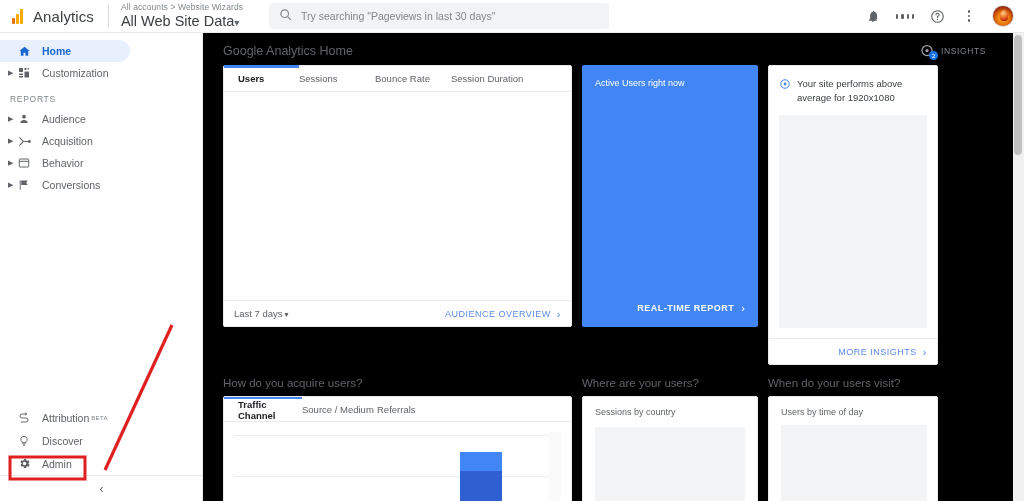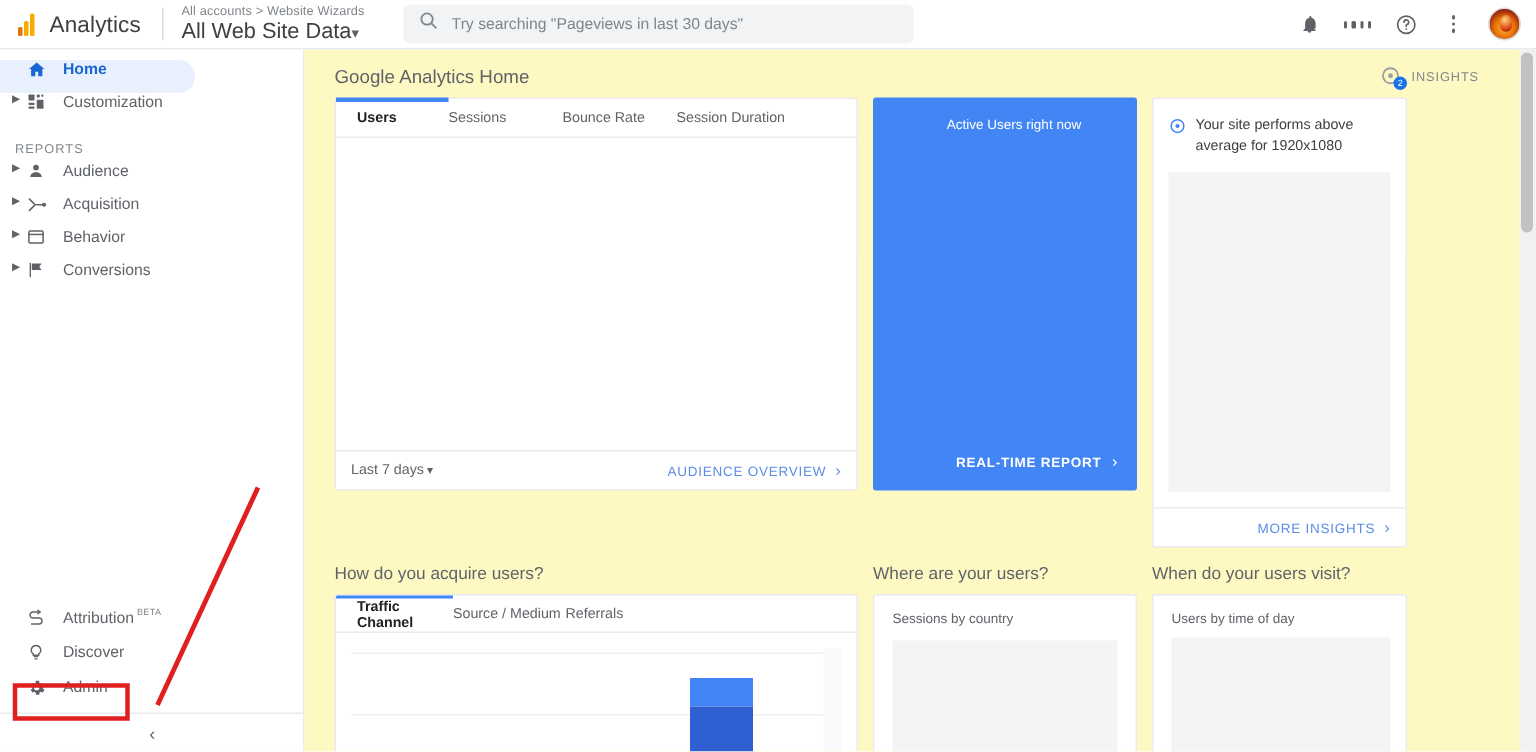--- a/index.html
+++ b/index.html
@@ -58,21 +58,21 @@
   .dots-v span { width: 2.5px; height: 2.5px; border-radius: 50%; background: #5f6368; }
   .grid9 { display: grid; grid-template-columns: repeat(2, 5px); grid-template-rows: repeat(2,5px); gap: 3px; }
   .grid9 span { width: 5px; height: 5px; background: #5f6368; border-radius: 1px; }
 
   
   .sidebar {
     position: absolute; top: 33px; left: 0; width: 203px; height: 468px;
     background: #fff; border-right: 1px solid #e8eaed;
   }
   .nav-item {
-    display: flex; align-items: flex-start; height: 22px; padding-left: 8px;
+    display: flex; align-items: center; height: 22px; padding-left: 8px;
     font-size: 10.5px; color: #5f6368; cursor: pointer; position: relative;
   }
   .nav-item .arrow {
     width: 10px; font-size: 7px; color: #5f6368; flex: 0 0 10px; text-align: left;
   }
   .nav-item .nicon { width: 24px; display: flex; align-items: center; justify-content: flex-start; flex:0 0 24px; }
   .nav-item .nlabel { white-space: nowrap; }
   .nav-item.active {
     background: #e8f0fe; color: #1967d2; border-radius: 0 11px 11px 0;
     width: 130px; font-weight: bold;
@@ -90,21 +90,21 @@
   .side-bottom .nav-item .nicon { margin-left: 10px; }
   .collapse-row {
     height: 26px; border-top: 1px solid #e8eaed; display: flex;
     align-items: center; justify-content: center; cursor: pointer;
   }
   .collapse-row span { color: #5f6368; font-size: 12px; }
 
   
   .main {
     position: absolute; top: 33px; left: 203px; width: 813px; height: 468px;
-    background: #fef9c3; overflow: hidden;
+    background: #000000; overflow: hidden;
   }
   .scrollbar {
     position: absolute; top: 33px; right: 0; width: 11px; height: 468px; background: #f1f1f1;
   }
   .scrollbar .thumb { position: absolute; top: 2px; left: 1px; width: 8px; height: 120px; background: #c1c1c1; border-radius: 4px; }
 
   .main-head { display: flex; align-items: center; justify-content: space-between; padding: 10px 30px 7px 20px; }
   .main-title { font-size: 12.5px; color: #5f6368; }
   .insights-btn { display: flex; align-items: center; gap: 5px; cursor: pointer; }
   .insights-btn .ilabel { font-size: 8.5px; color: #80868b; letter-spacing: .6px; }
@@ -124,21 +124,21 @@
   }
   .daterange { font-size: 9.5px; color: #5f6368; cursor: pointer; }
   .daterange .caret { font-size: 8px; margin-left: 2px; }
   .foot-link { font-size: 9px; color: #5c8ce8; letter-spacing: .5px; display: flex; align-items: center; gap: 6px; cursor: pointer; }
   .foot-link .chev { font-size: 11px; }
 
   .card-active {
     width: 176px; height: 262px; background: #4285f4; border: 1px solid #4285f4;
     display: flex; flex-direction: column; justify-content: space-between;
   }
-  .active-title { font-size: 9px; color: #fff; padding: 12px 0 0 12px; text-align: center; }
+  .active-title { font-size: 9px; color: #fff; padding: 12px 0 0 12px; }
   .active-foot { display: flex; justify-content: flex-end; align-items: center; gap: 7px; padding: 0 12px 12px 0; }
   .active-foot .al { font-size: 9px; color: #fff; letter-spacing: .5px; font-weight: bold; }
   .active-foot .chev { font-size: 11px; color: #fff; }
 
   .card-insight { width: 170px; height: 300px; display: flex; flex-direction: column; }
   .insight-text {
     padding: 11px 10px 0 10px; font-size: 9.5px; color: #3c4043; line-height: 1.45;
     display: flex; gap: 6px; align-items: flex-start;
   }
   .insight-text .txt { flex: 1; }

